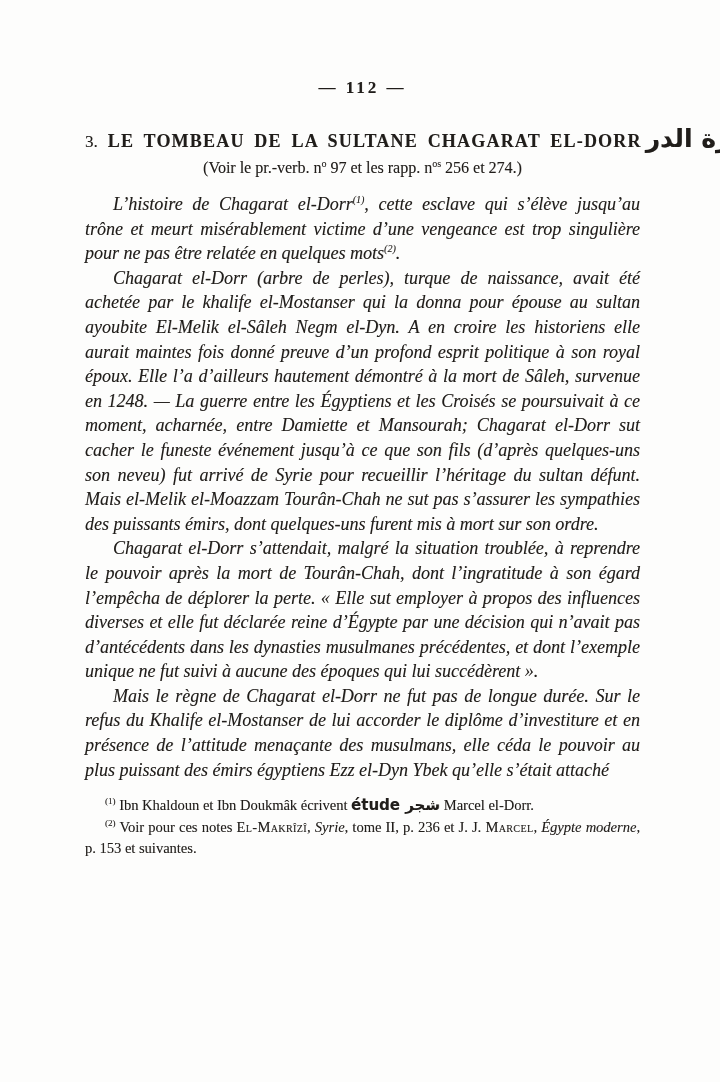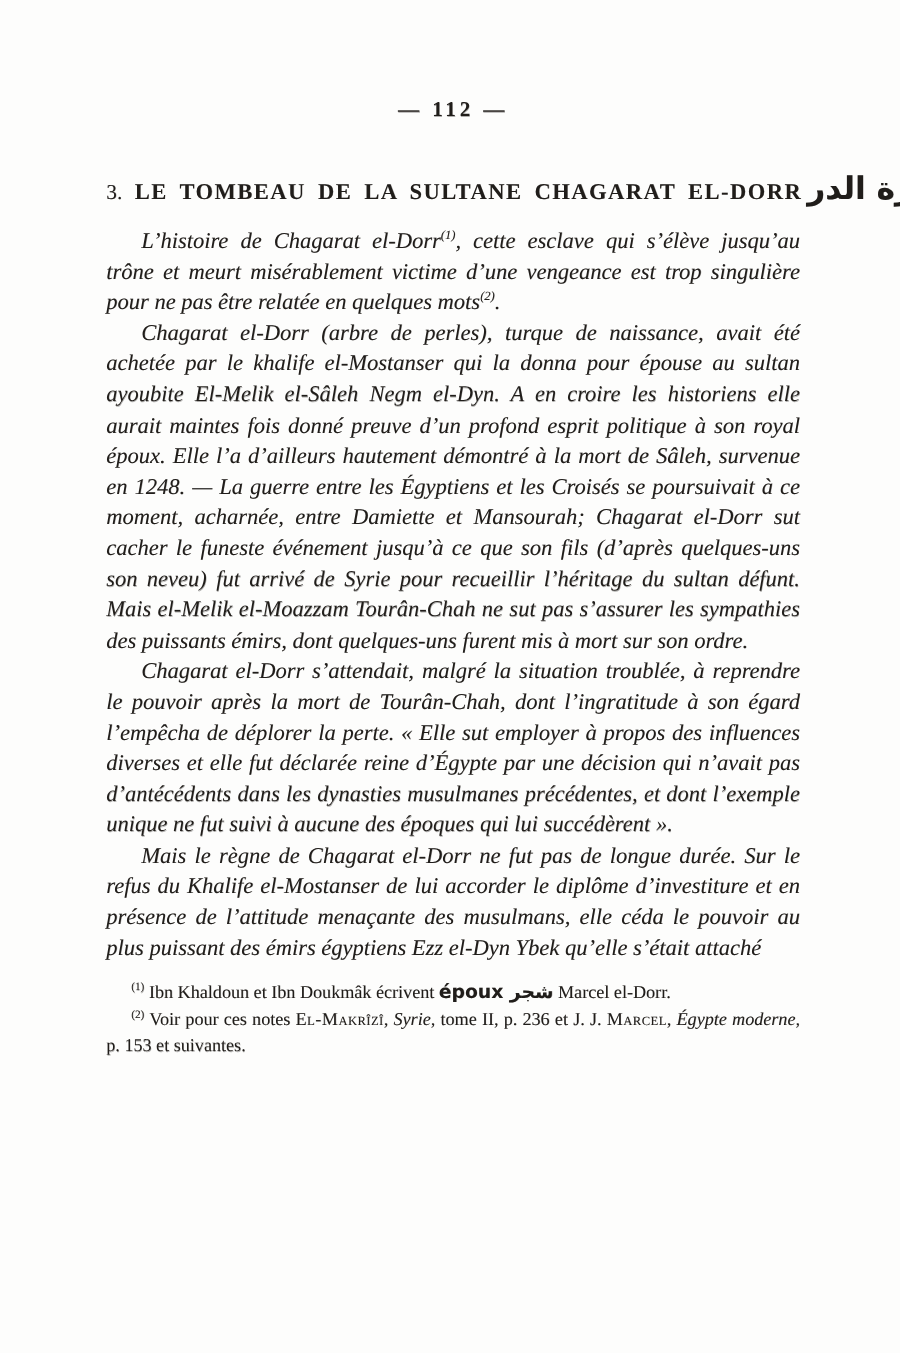--- a/index.html
+++ b/index.html
@@ -17,21 +17,21 @@
     color: #201d1a;
     text-shadow: 0.3px 0.3px 0 rgba(32,29,26,0.35);
     box-sizing: border-box;
     padding: 78px 80px 0 85px;
   }
   .pagenum {
     text-align: center;
     font-size: 17px;
     letter-spacing: 3px;
     font-weight: bold;
-    margin: 0 0 38px 0;
+    margin: 0 0 26px 0;
   }
   .heading {
     text-align: center;
     margin: 0;
     white-space: nowrap;
   }
   .h-index {
     font-size: 17px;
     margin-right: 10px;
   }
@@ -102,26 +102,27 @@
 </style>
 </head>
 <body>
 
 <div class="page">
 
   <p class="pagenum">— 112 —</p>
 
   <div class="heading"><span class="h-index">3.</span><span class="h-title">LE TOMBEAU DE LA SULTANE CHAGARAT EL-DORR</span> <span class="h-arabic">قبة شجرة الدر</span></div>
 
+  <p class="subtitle"><span>(Voir le pr.-verb. n</span><sup>o</sup><span> 97 et les rapp. n</span><sup>os</sup><span> 256 et 274.)</span></p>
 
   <div class="body-block">
     <p class="body-para"><span>L’histoire de Chagarat el-Dorr</span><sup class="fnref">(1)</sup><span>, cette esclave qui s’élève jusqu’au trône et meurt misérablement victime d’une vengeance est trop singulière pour ne pas être relatée en quelques mots</span><sup class="fnref">(2)</sup><span>.</span></p>
     <p class="body-para">Chagarat el-Dorr (arbre de perles), turque de naissance, avait été achetée par le khalife el-Mostanser qui la donna pour épouse au sultan ayoubite El-Melik el-Sâleh Negm el-Dyn. A en croire les historiens elle aurait maintes fois donné preuve d’un profond esprit politique à son royal époux. Elle l’a d’ailleurs hautement démontré à la mort de Sâleh, survenue en 1248. — La guerre entre les Égyptiens et les Croisés se poursuivait à ce moment, acharnée, entre Damiette et Mansourah; Chagarat el-Dorr sut cacher le funeste événement jusqu’à ce que son fils (d’après quelques-uns son neveu) fut arrivé de Syrie pour recueillir l’héritage du sultan défunt. Mais el-Melik el-Moazzam Tourân-Chah ne sut pas s’assurer les sympathies des puissants émirs, dont quelques-uns furent mis à mort sur son ordre.</p>
     <p class="body-para">Chagarat el-Dorr s’attendait, malgré la situation troublée, à reprendre le pouvoir après la mort de Tourân-Chah, dont l’ingratitude à son égard l’empêcha de déplorer la perte. « Elle sut employer à propos des influences diverses et elle fut déclarée reine d’Égypte par une décision qui n’avait pas d’antécédents dans les dynasties musulmanes précédentes, et dont l’exemple unique ne fut suivi à aucune des époques qui lui succédèrent ».</p>
     <p class="body-para">Mais le règne de Chagarat el-Dorr ne fut pas de longue durée. Sur le refus du Khalife el-Mostanser de lui accorder le diplôme d’investiture et en présence de l’attitude menaçante des musulmans, elle céda le pouvoir au plus puissant des émirs égyptiens Ezz el-Dyn Ybek qu’elle s’était attaché</p>
   </div>
 
   <div class="footnotes">
-    <p class="footnote"><sup class="fnmark">(1)</sup><span> Ibn Khaldoun et Ibn Doukmâk écrivent </span><span class="arabic-inline">شجر époux</span><span> Marcel el-Dorr.</span></p>
+    <p class="footnote"><sup class="fnmark">(1)</sup><span> Ibn Khaldoun et Ibn Doukmâk écrivent </span><span class="arabic-inline">شجر étude</span><span> Marcel el-Dorr.</span></p>
     <p class="footnote"><sup class="fnmark">(2)</sup><span> Voir pour ces notes </span><span class="sc">El-Makrîzî</span><span>, </span><i>Syrie</i><span>, tome II, p. 236 et J. J. </span><span class="sc">Marcel</span><span>, </span><i>Égypte moderne</i><span>, p. 153 et suivantes.</span></p>
   </div>
 
 </div>
 
 </body></html>

